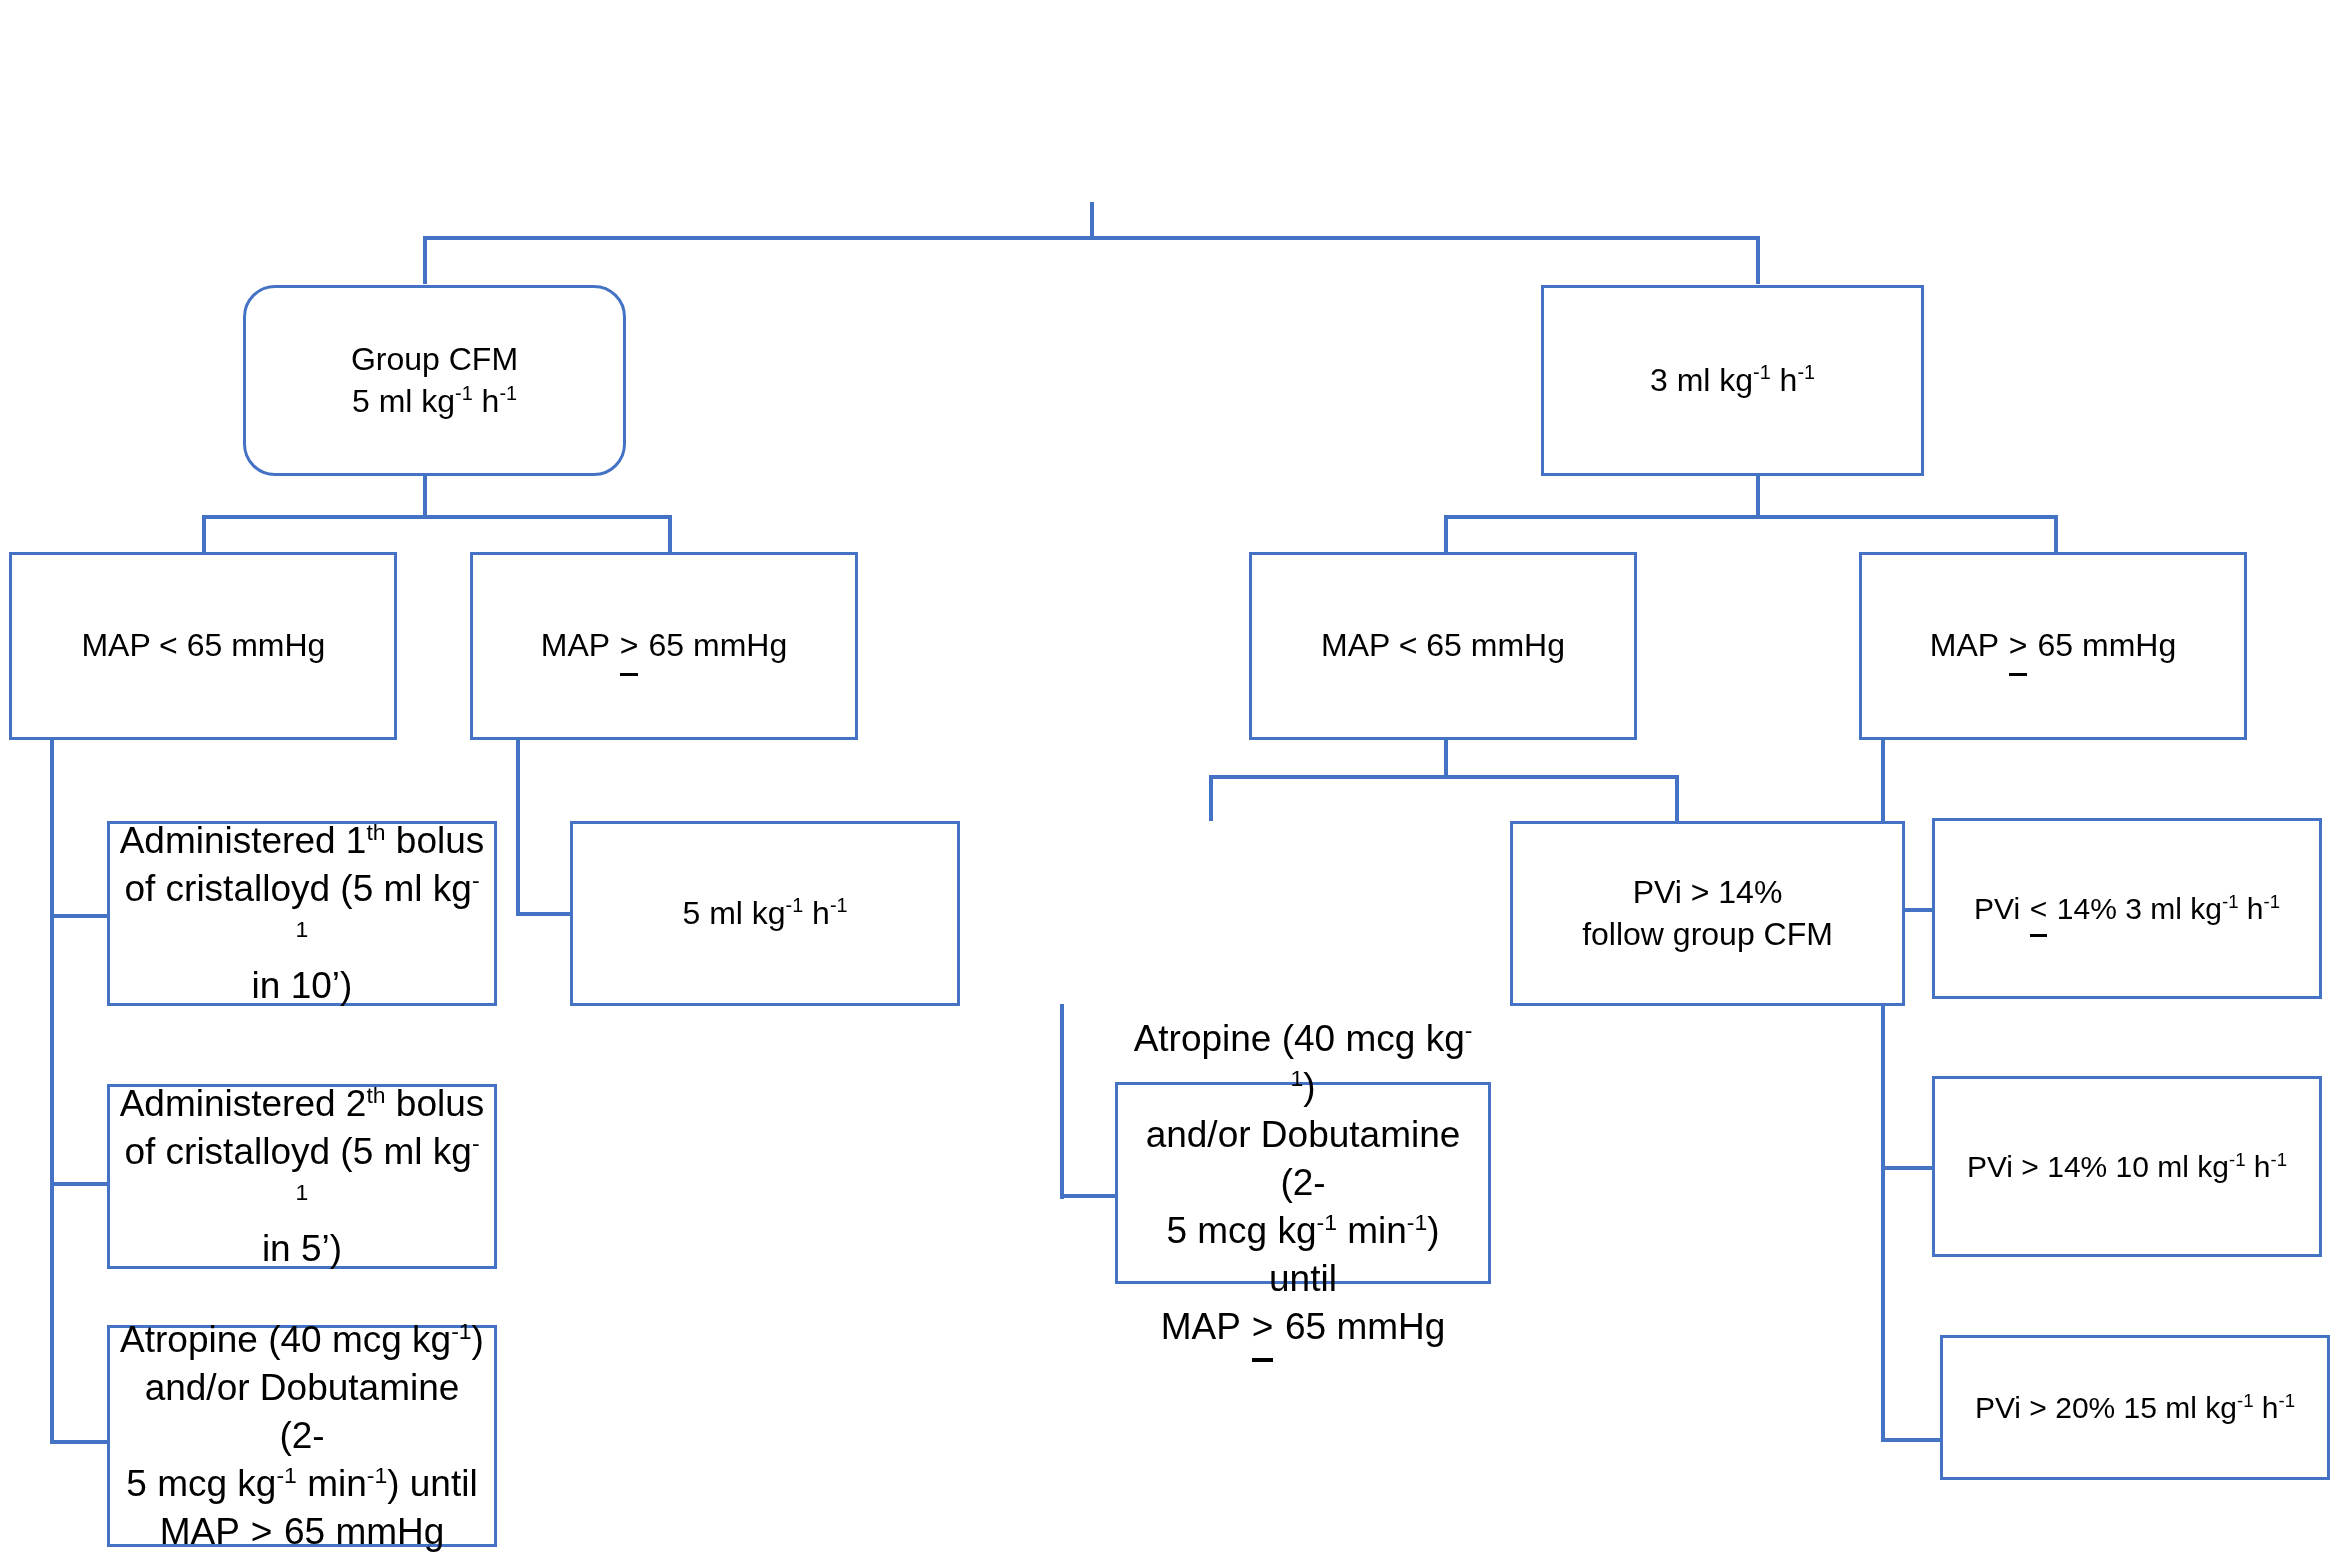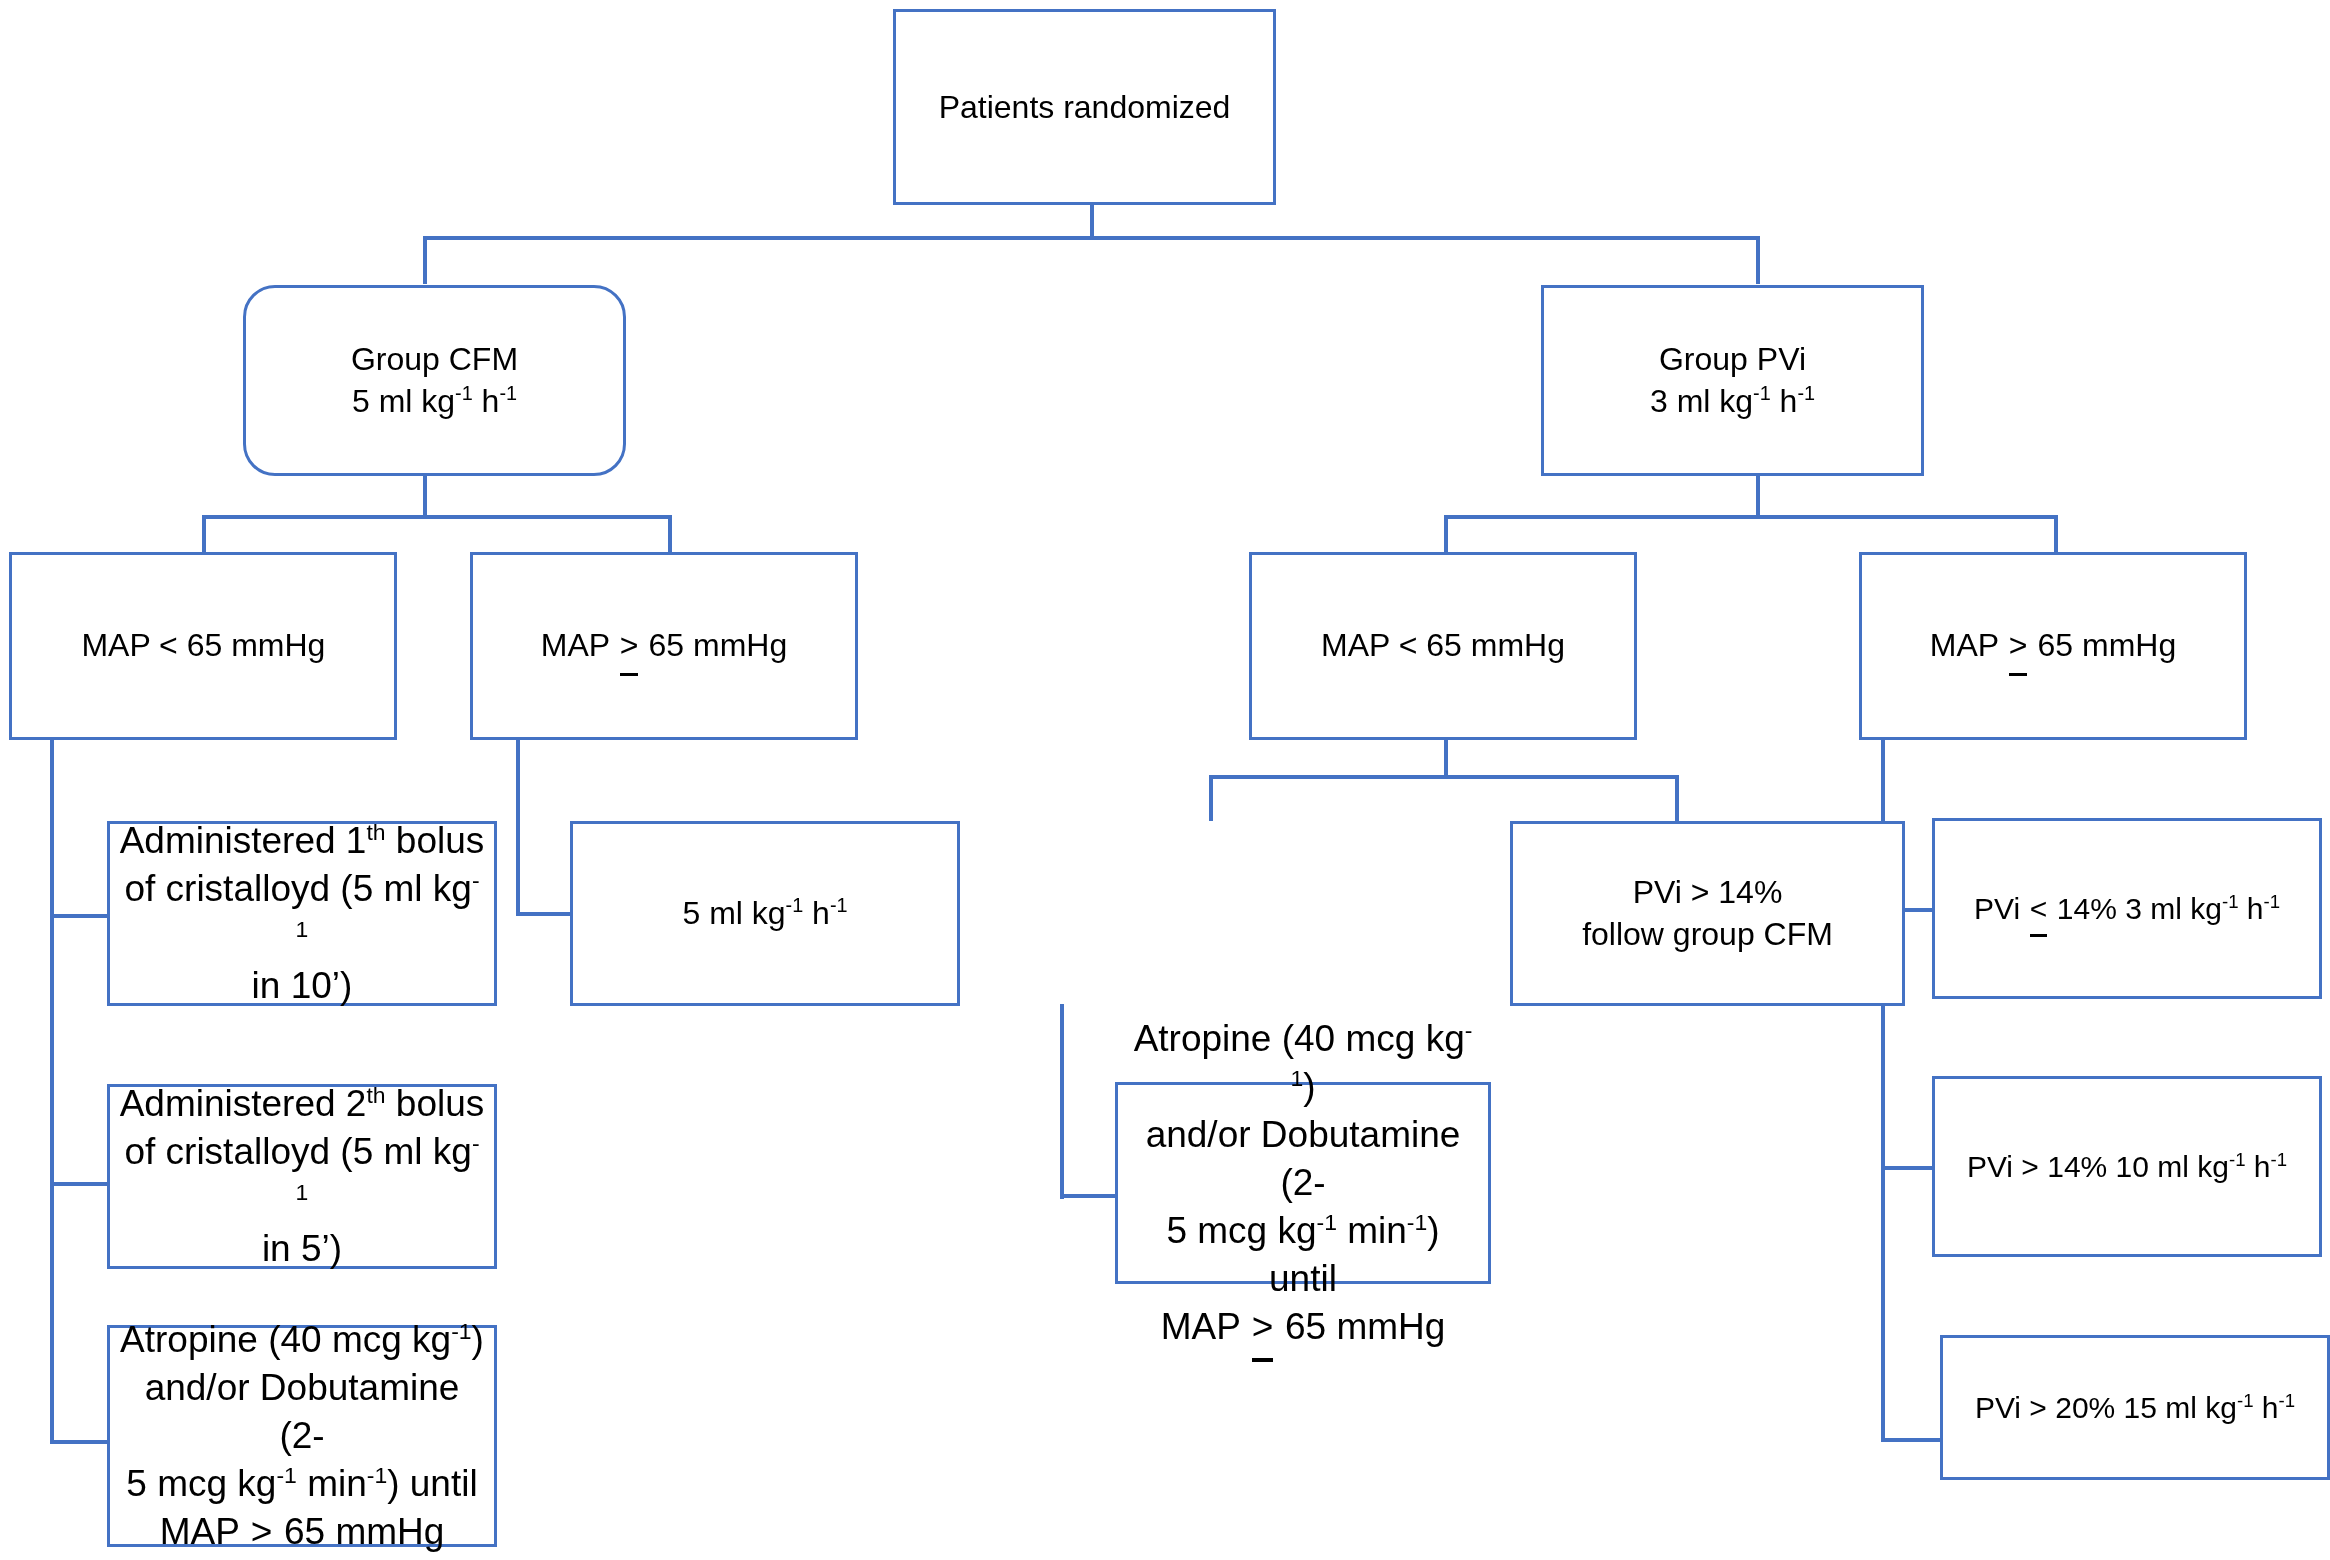--- a/index.html
+++ b/index.html
@@ -103,34 +103,30 @@
   <div class="conn ln-v" style="left:1675px; top:775px; height:46px;"></div>
 
   <div class="conn ln-v" style="left:1060px; top:1004px; height:195px;"></div>
   <div class="conn ln-h" style="left:1060px; top:1194px; width:74px;"></div>
 
   <div class="conn ln-v" style="left:1881px; top:732px; height:709px;"></div>
   <div class="conn ln-h" style="left:1881px; top:908px; width:74px;"></div>
   <div class="conn ln-h" style="left:1881px; top:1166px; width:74px;"></div>
   <div class="conn ln-h" style="left:1881px; top:1438px; width:74px;"></div>
 
-  <div class="node fs-big" style="left:893px; top:9.4px; width:383px; height:196px;">
-    <div class="txt"><span>Patients randomized</span></div>
-  </div>
 
   <div class="node fs-big" style="left:243px; top:285px; width:383px; height:191px;border-radius:32px;">
     <div class="txt">
       <div>Group CFM</div>
       <div><span>5 ml kg</span><sup>-1</sup><span> h</span><sup>-1</sup></div>
     </div>
   </div>
 
   <div class="node fs-big" style="left:1541px; top:285px; width:383px; height:191px;">
     <div class="txt">
-      <div>Group PVi</div>
       <div><span>3 ml kg</span><sup>-1</sup><span> h</span><sup>-1</sup></div>
     </div>
   </div>
 
   <div class="node fs-big" style="left:9.4px; top:552px; width:388px; height:188px;">
     <div class="txt"><span>MAP &lt; 65 mmHg</span></div>
   </div>
 
   <div class="node fs-big" style="left:470px; top:552px; width:388px; height:188px;">
     <div class="txt"><span>MAP </span><span class="geq">&gt;</span><span> 65 mmHg</span></div>

